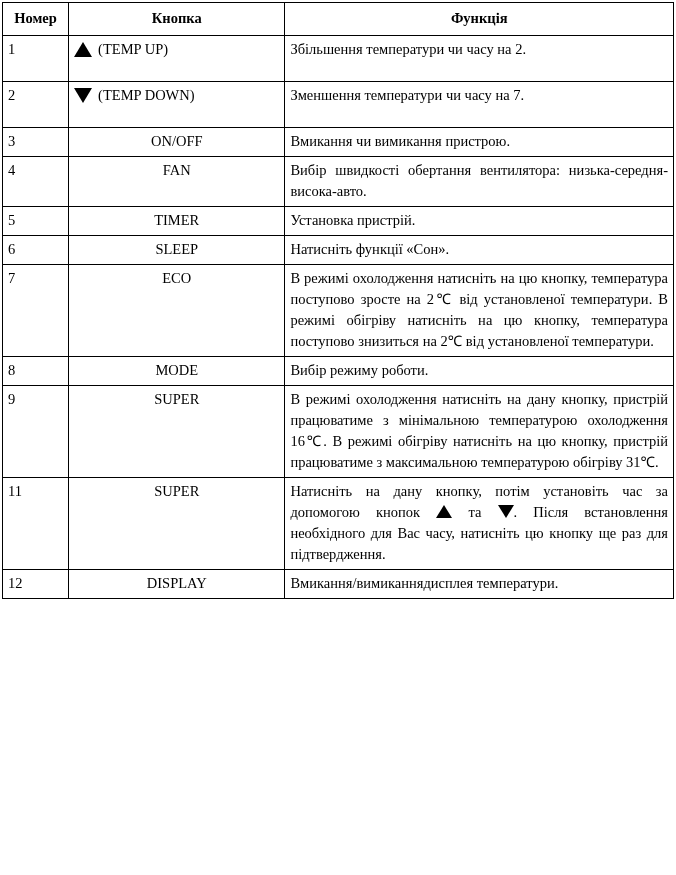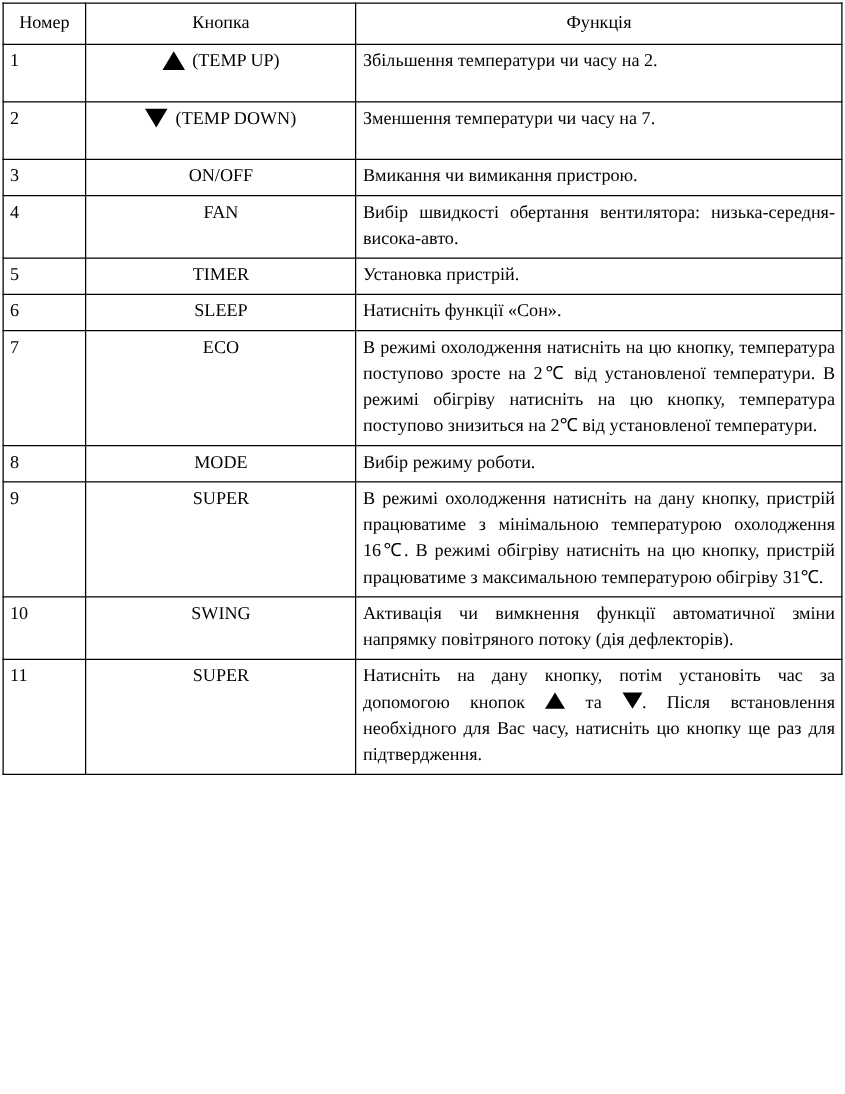--- a/index.html
+++ b/index.html
@@ -33,36 +33,36 @@
     padding: 3px 5px 4px 5px;
     font-size: 14.5px;
     line-height: 1.45;
   }
   col.c-num { width: 66px; }
   col.c-btn { width: 216px; }
   col.c-fun { width: 388px; }
 
   table.remote-table thead th {
     text-align: center;
-    font-weight: normal;
+    font-weight: bold;
     font-size: 14.5px;
     padding-top: 5px;
     padding-bottom: 6px;
     border-radius: 12px;
   }
   td.num {
     text-align: left;
     padding-left: 6px;
   }
   td.btn {
     text-align: center;
   }
   td.btn .btn-inner {
     display: block;
-    text-align: center;
+    text-align: left;
   }
   td.fun {
     text-align: justify;
     text-justify: inter-word;
     hyphens: none;
   }
   td.fun .para {
     margin: 0;
     text-align: justify;
   }
@@ -197,32 +197,32 @@
       </tr>
 
       <tr>
         <td class="num">9</td>
         <td class="btn">SUPER</td>
         <td class="fun">
           <p class="para">В режимі охолодження натисніть на дану кнопку, пристрій працюватиме з мінімальною температурою охолодження 16℃. В режимі обігріву натисніть на цю кнопку, пристрій працюватиме з максимальною температурою обігріву 31℃.</p>
         </td>
       </tr>
 
-      <tr>
-        <td class="num">10</td>
-        <td class="btn">SWING</td>
-        <td class="fun">
-          <p class="para">Активація чи вимкнення функції автоматичної зміни напрямку повітряного потоку (дія дефлекторів).</p>
-        </td>
-      </tr>
 
       <tr>
         <td class="num">11</td>
         <td class="btn">SUPER</td>
         <td class="fun">
           <p class="para"><span>Натисніть на дану кнопку, потім установіть час за допомогою кнопок</span> <span class="tri tri-small-up"></span> <span>та</span> <span class="tri tri-small-down"></span><span>. Після встановлення необхідного для Вас часу, натисніть цю кнопку ще раз для підтвердження.</span></p>
         </td>
       </tr>
 
+      <tr>
+        <td class="num">12</td>
+        <td class="btn">DISPLAY</td>
+        <td class="fun">
+          <p class="para last">Вмикання/вимиканнядисплея температури.</p>
+        </td>
+      </tr>
 
     </tbody>
   </table>
 </div>
 
 </body></html>

